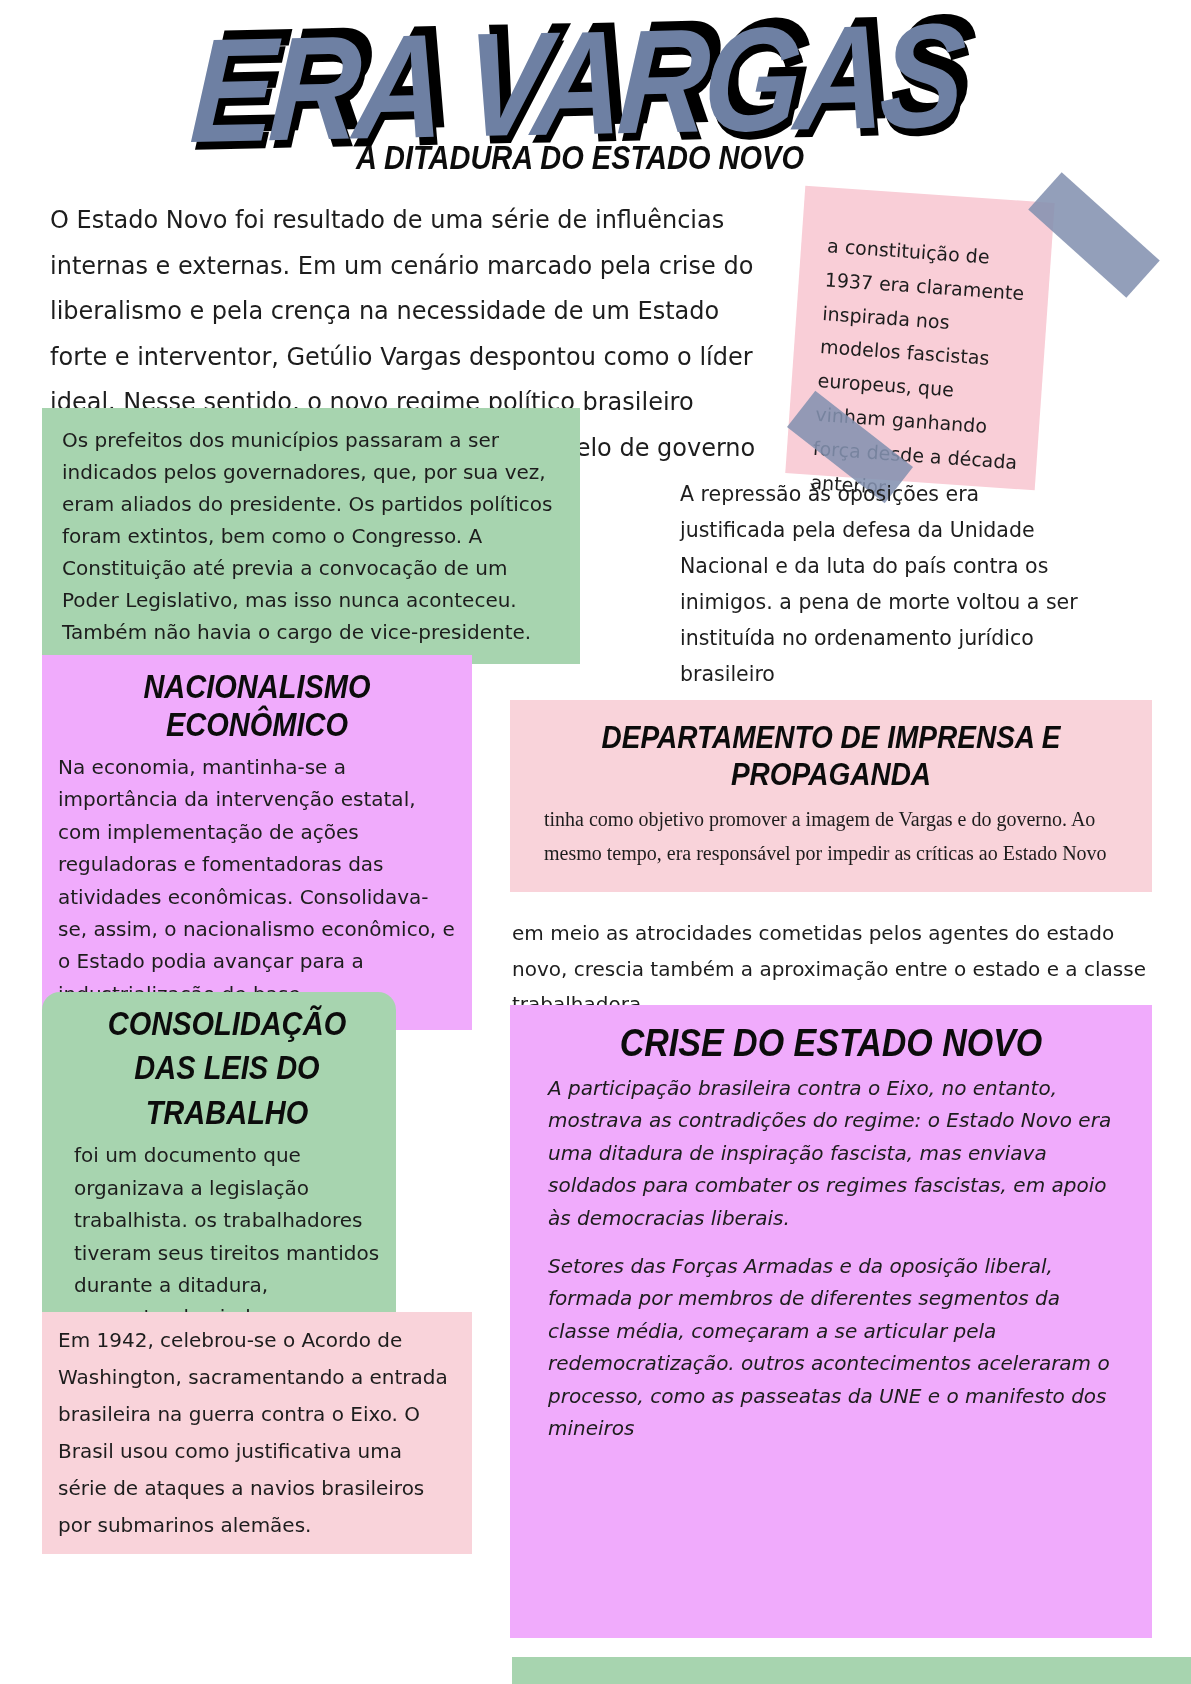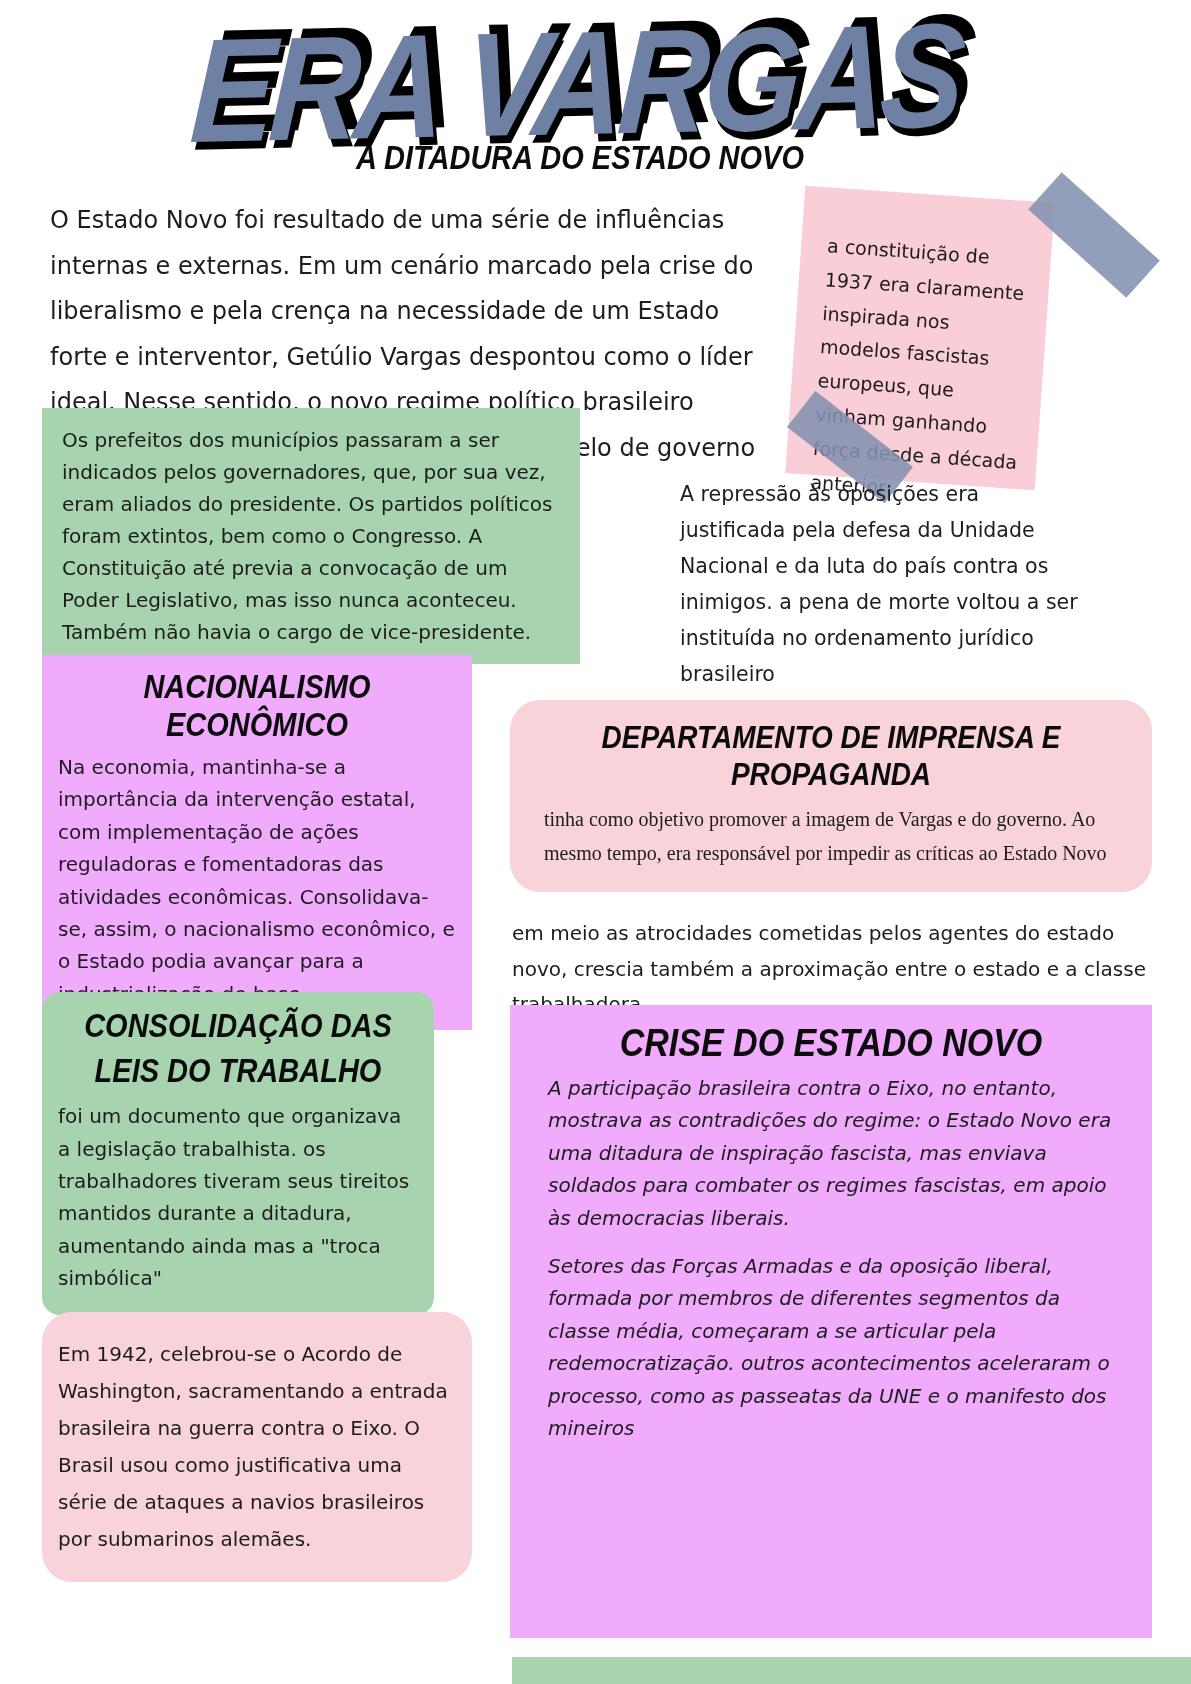--- a/index.html
+++ b/index.html
@@ -51,21 +51,21 @@
   }
   .box-heading{
     font-family:"Liberation Sans", sans-serif;
     font-weight:900; font-style:italic;
     text-align:center; color:#0c0c0c;
     transform:scaleY(1.15);
     margin:2px 0 12px 0;
   }
   .green{background:#a7d4af;}
   .blue{background:#f0abfc;}
-  .pink{background:#f9d3da;border-radius:30px;}
+  .pink{background:#f9d3da;}
 
   .intro{
     position:absolute; left:50px; top:198px; width:724px;
     line-height:1.9;
   }
   
   .sticky{
     position:absolute; left:795px; top:194px; width:250px; height:288px;
     background:#f9ced7;
     transform:rotate(4deg);
@@ -81,23 +81,23 @@
 
   .repression{
     position:absolute; left:680px; top:476px; width:400px;
     font-size:20.5px; line-height:1.76;
   }
   
   .box-prefeitos{left:42px; top:408px; width:538px; padding:16px 20px;}
   .box-prefeitos .body{line-height:1.6;}
   .box-nacionalismo{left:42px; top:655px; width:430px; padding:16px 16px 20px 16px;}
   .box-nacionalismo .box-heading{font-size:29px;}
-  .box-clt{left:42px; top:992px; width:392px; padding:16px 16px 20px 16px;border-radius:18px;}
+  .box-clt{left:42px; top:992px; width:354px; padding:16px 16px 20px 32px;border-radius:18px;}
   .box-clt .box-heading{font-size:29px; line-height:1.35;}
-  .box-acordo{left:42px; top:1312px; width:430px; padding:24px 16px;}
+  .box-acordo{left:42px; top:1312px; width:430px; padding:10px 16px;}
   .box-acordo .body{line-height:1.85;}
   
   .box-dip{left:510px; top:700px; width:642px; padding:22px 24px;}
   .box-dip .box-heading{font-size:28px; margin-bottom:14px;}
   .box-dip .body{padding-left:10px; line-height:1.7;font-family:Liberation Serif, serif;}
   .atrocidades{
     position:absolute; left:512px; top:916px; width:656px;
     font-size:20px; line-height:1.78;
   }
   .box-crise{left:510px; top:1005px; width:642px; min-height:633px; padding:16px 38px;}

